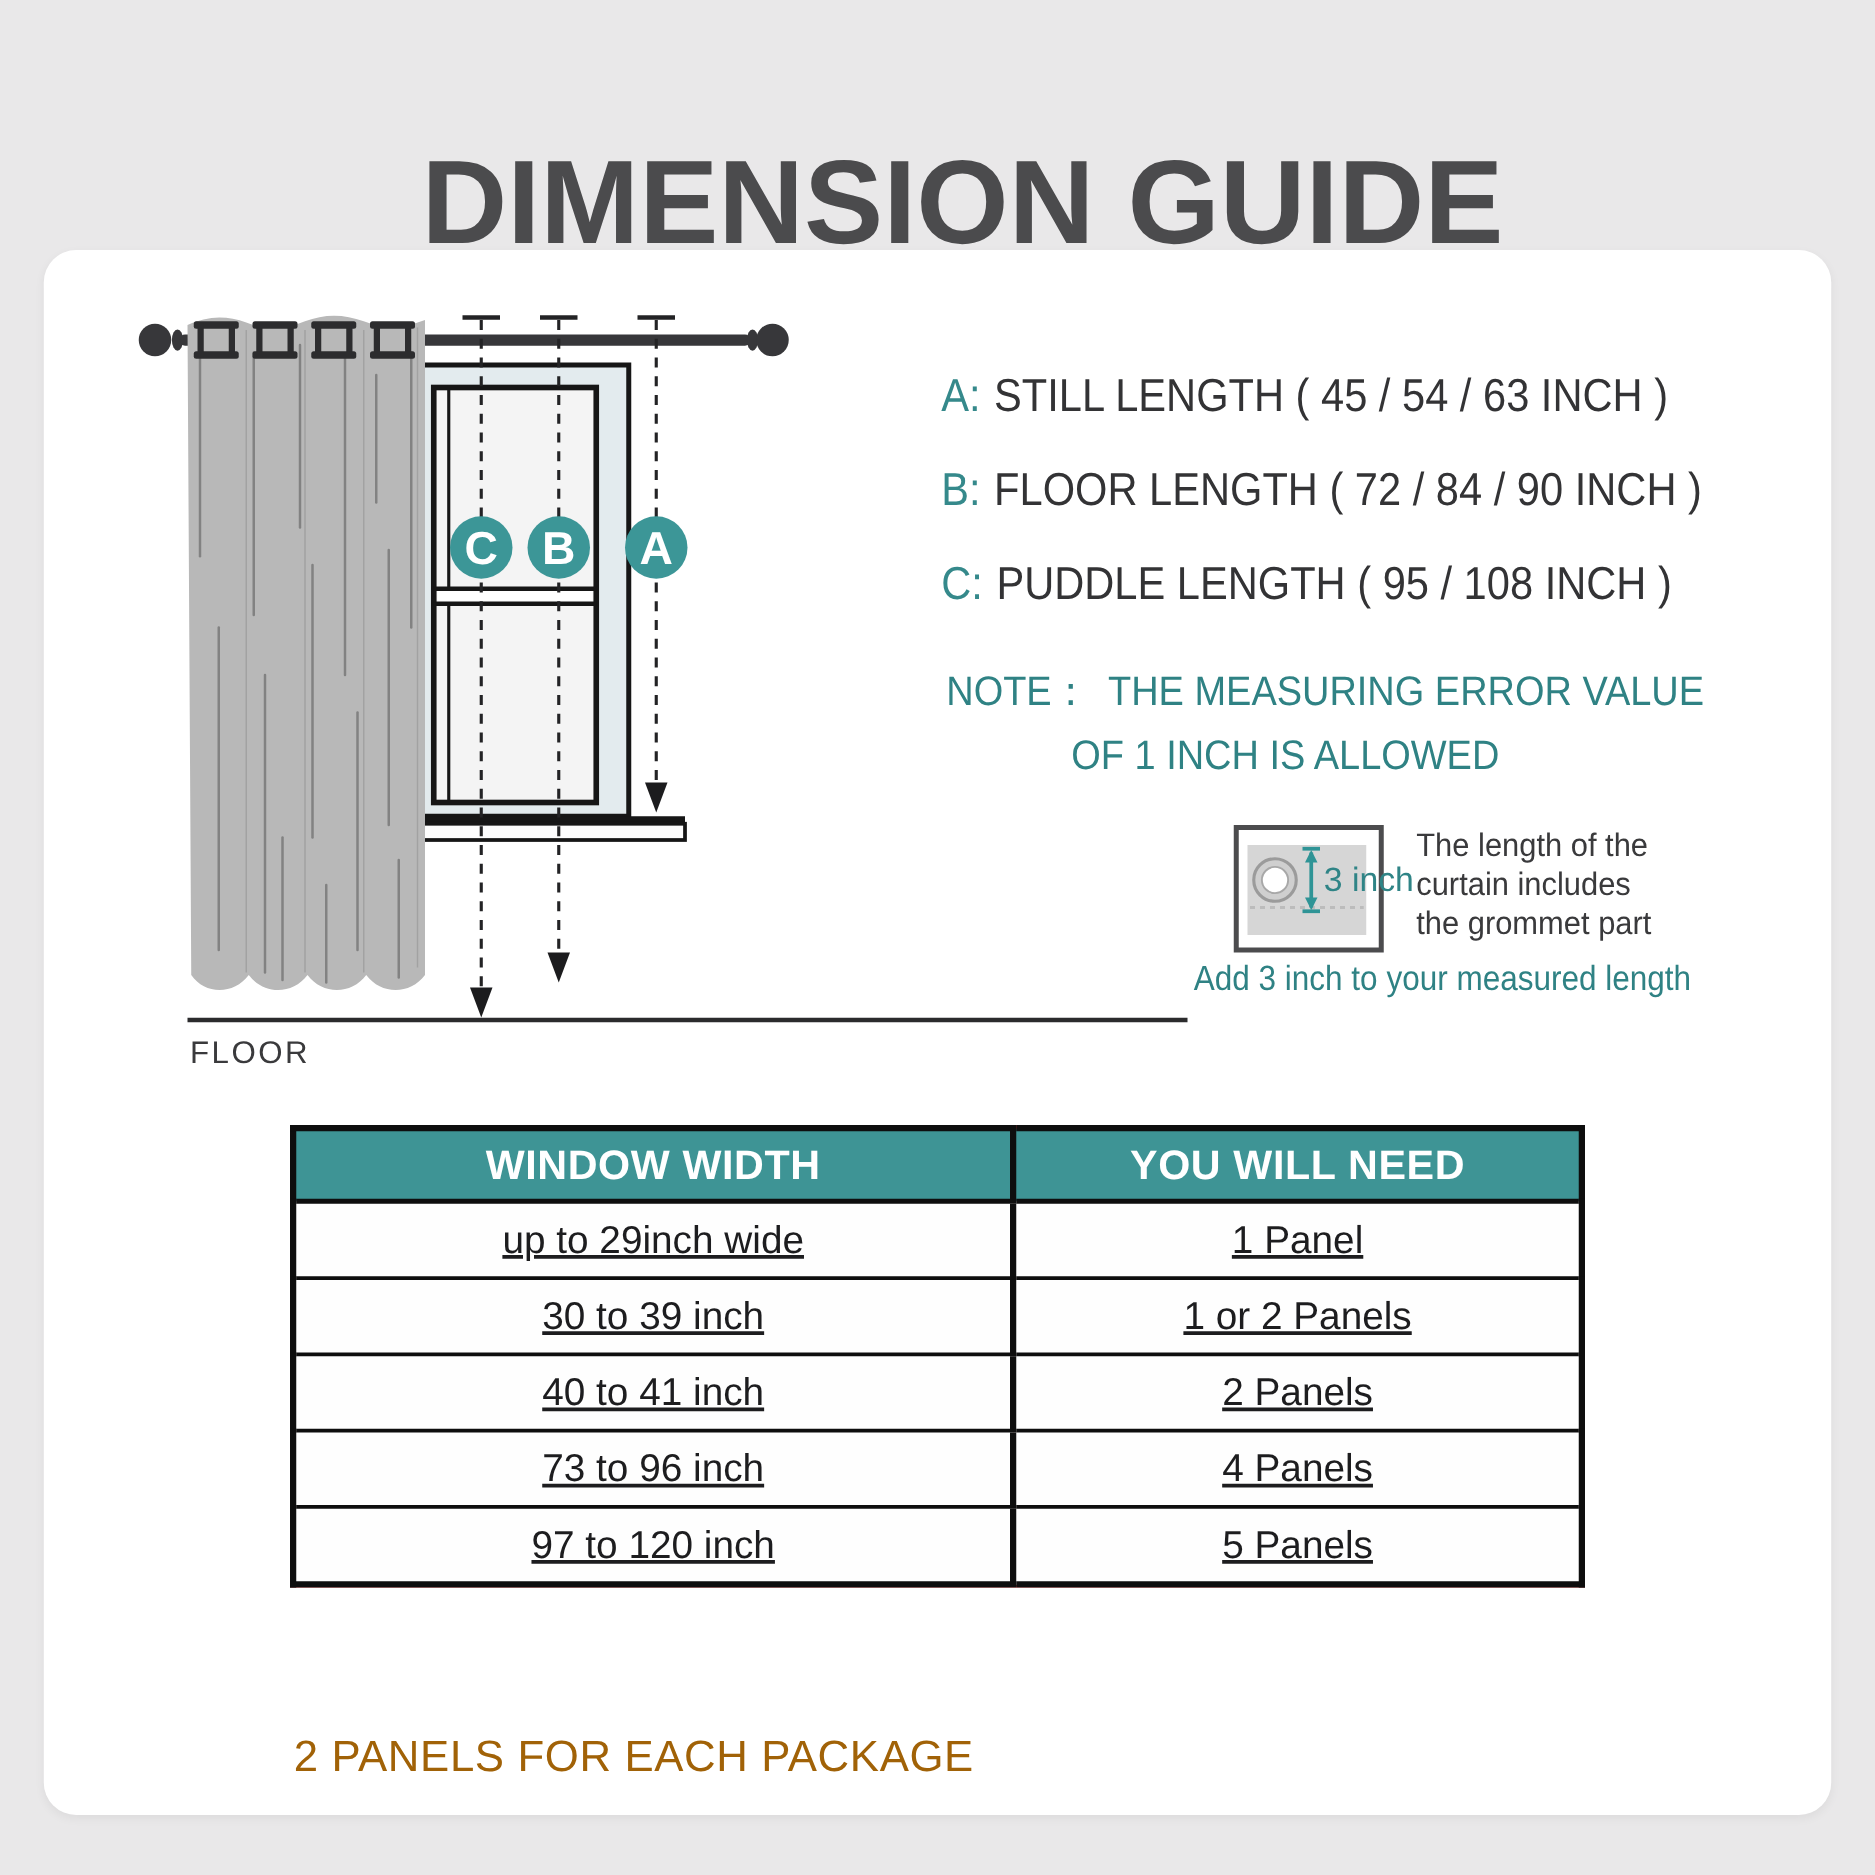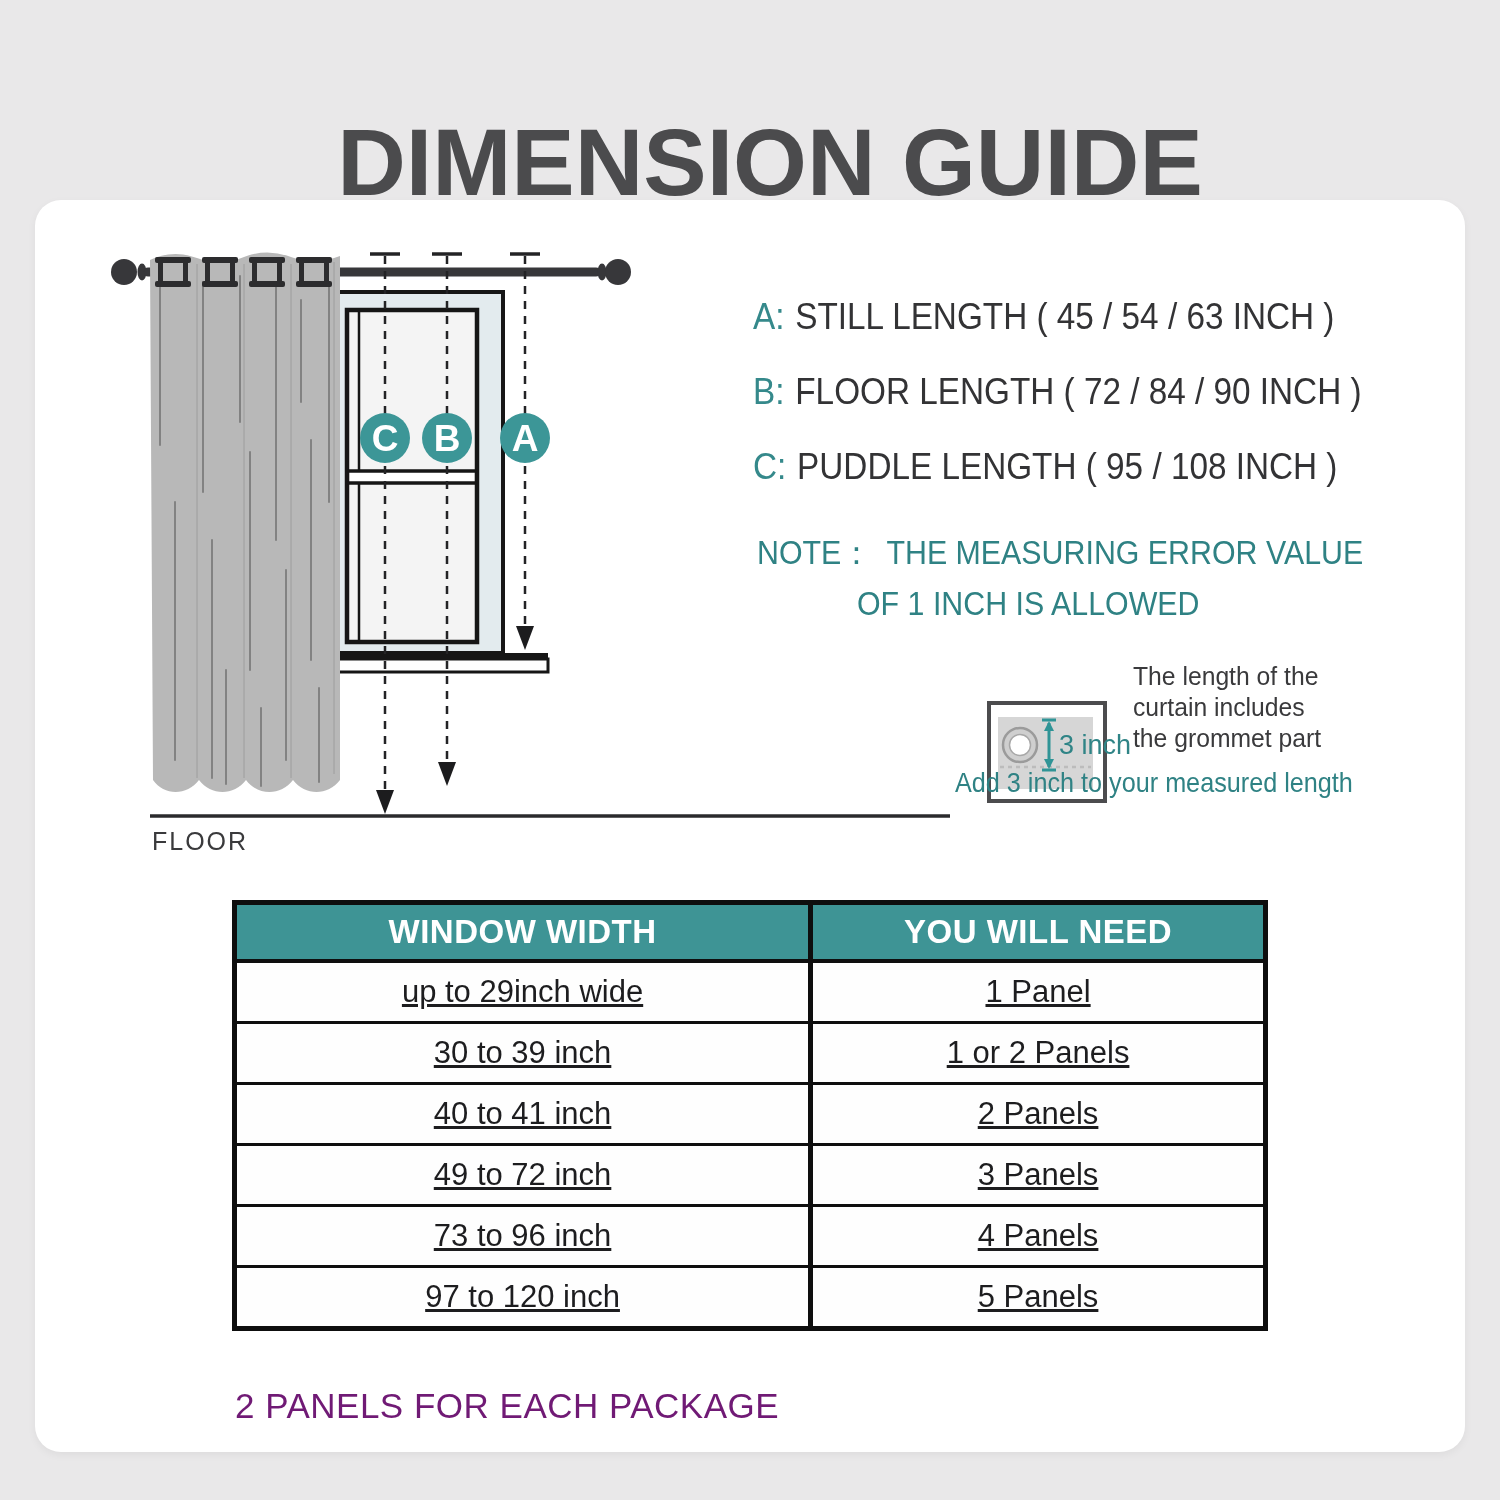--- a/index.html
+++ b/index.html
@@ -25,21 +25,21 @@
   .legend-text{margin-left:12px;}
   .note-line{
     position:absolute;font-size:33px;color:#2F8284;white-space:nowrap;
     transform:scaleX(0.92);transform-origin:left center;
   }
   .note-1{left:722px;top:331px;}
   .note-2{left:822px;top:385px;}
   .note-text{margin-left:16px;}
   .grommet-box{
     position:absolute;left:952px;top:460px;width:112px;height:94px;
-    border:4px solid #4c4c4e;background:#ffffff;overflow:visible;margin-top:41px;
+    border:4px solid #4c4c4e;background:#ffffff;overflow:visible;
   }
   .grommet-box svg{overflow:visible;display:block;margin:2px 0 0 2px;}
   .grommet-desc{
     position:absolute;left:1098px;top:461px;font-size:26px;line-height:31px;
     color:#3a3a3c;transform:scaleX(0.95);transform-origin:left top;white-space:nowrap;
   }
   .add-note{
     position:absolute;left:920px;top:567px;font-size:28px;color:#2F8284;
     white-space:nowrap;transform:scaleX(0.9);transform-origin:left center;
   }
@@ -54,21 +54,21 @@
   }
   .size-table th:first-child,.size-table td:first-child{
     width:55.2%;border-right:5px solid #0e0e0e;
   }
   .size-table td{
     font-size:31px;color:#1d1d1f;height:56px;text-align:center;
     border-top:3px solid #0e0e0e;background:#fefefe;text-decoration:underline;
   }
   .size-table thead tr th{border-bottom:4px solid #0e0e0e;}
   .table-footer{
-    position:absolute;left:200px;top:1186px;font-size:35px;color:#701a75;
+    position:absolute;left:200px;top:1186px;font-size:35px;color:#a16207;
     letter-spacing:0.5px;
   }
 </style>
 </head>
 <body>
 
 <h1 class="page-title">DIMENSION GUIDE</h1>
 
 <div class="card">
 
@@ -237,24 +237,20 @@
         </tr>
         <tr>
           <td>30 to 39 inch</td>
           <td>1 or 2 Panels</td>
         </tr>
         <tr>
           <td>40 to 41 inch</td>
           <td>2 Panels</td>
         </tr>
         <tr>
-          <td>49 to 72 inch</td>
-          <td>3 Panels</td>
-        </tr>
-        <tr>
           <td>73 to 96 inch</td>
           <td>4 Panels</td>
         </tr>
         <tr>
           <td>97 to 120 inch</td>
           <td>5 Panels</td>
         </tr>
       </tbody>
   </table>
 

